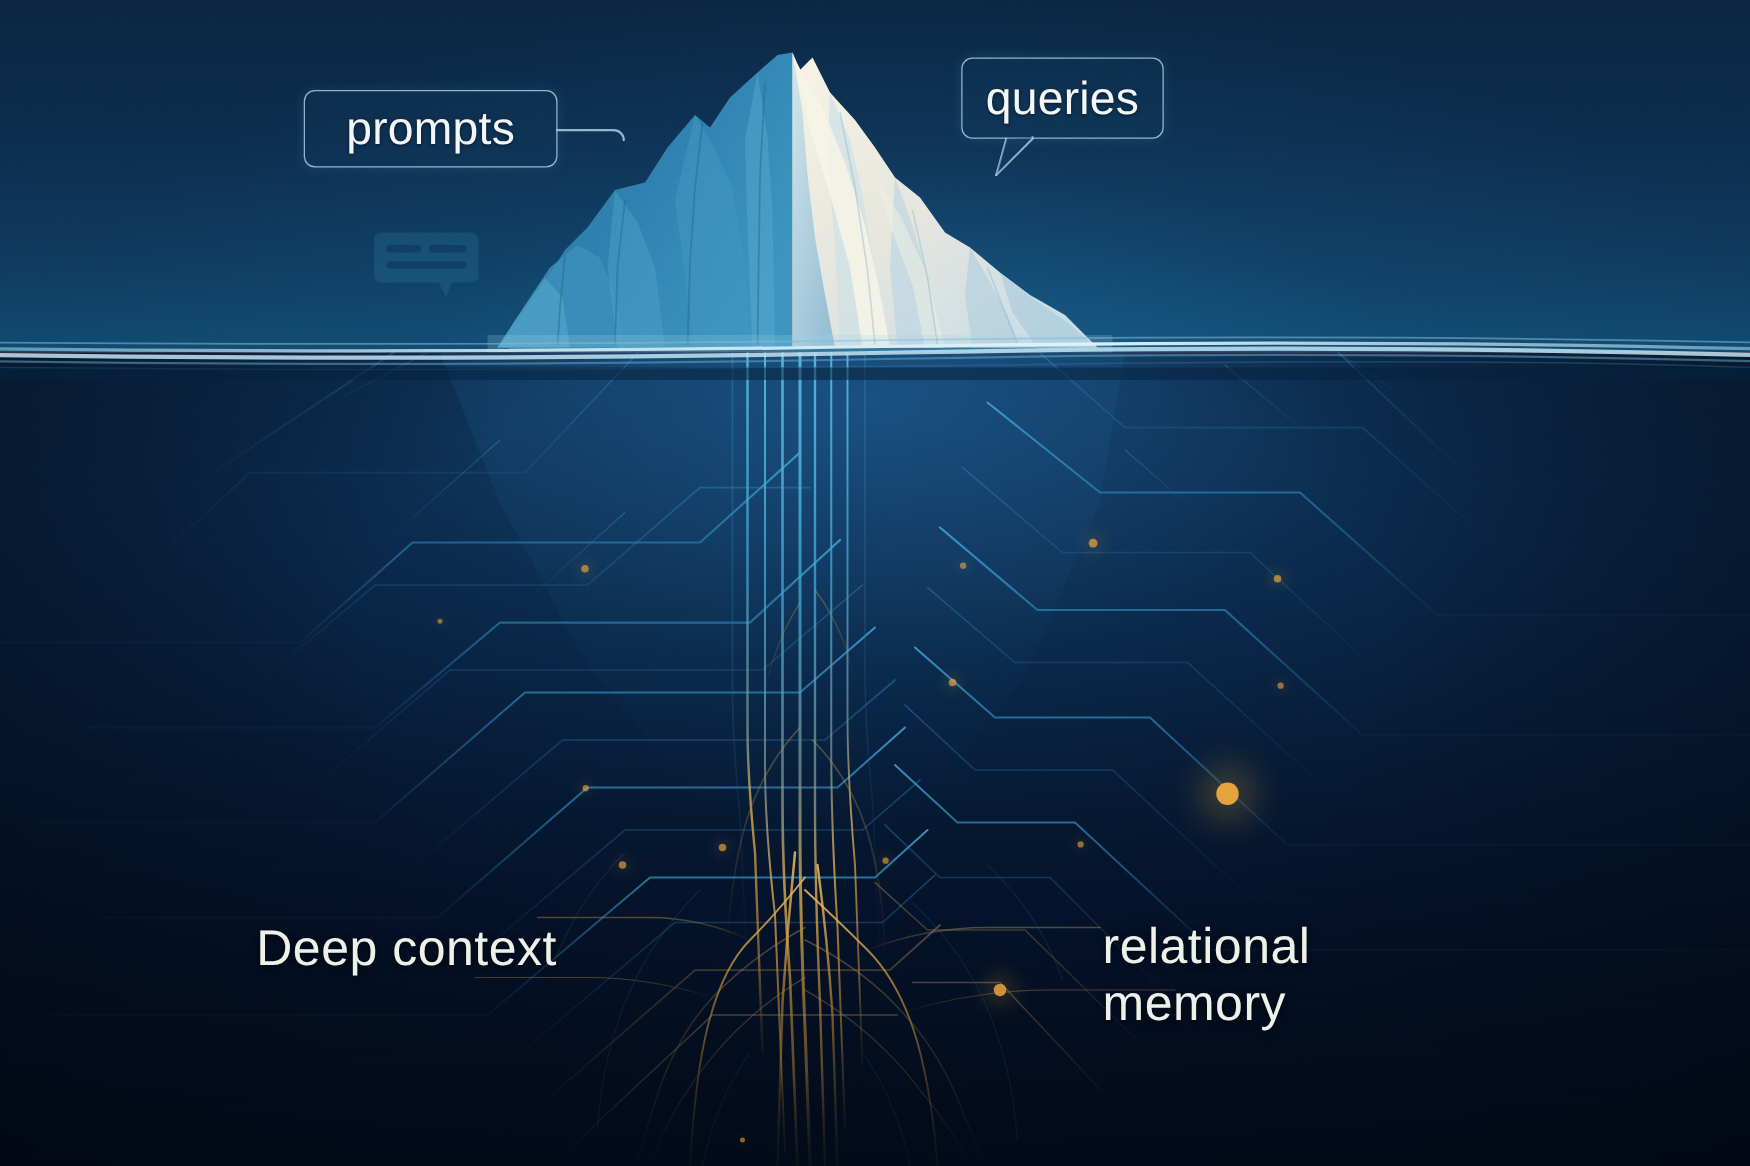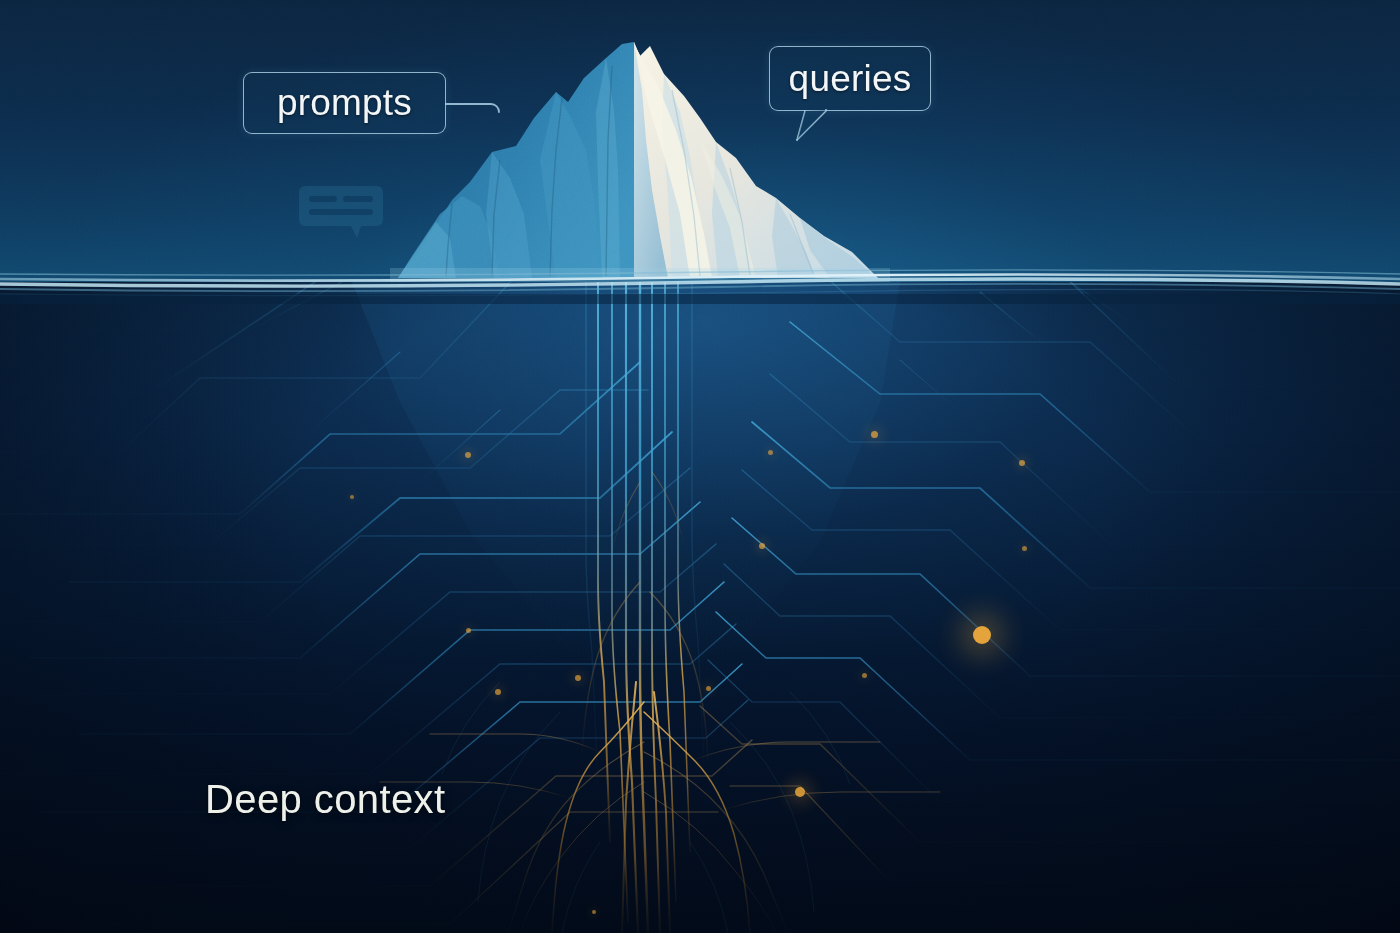--- a/index.html
+++ b/index.html
@@ -120,21 +120,20 @@
 
   
   .caption {
     position: absolute;
     color: #eef1ea;
     font-weight: 400;
     letter-spacing: 0.4px;
     text-shadow: 0 2px 7px rgba(0,0,0,0.7);
     white-space: pre;
     line-height: 1.16;
-    margin-top: 40px;
   }
   #caption-left {
     left: 205px; top: 736px;
     font-size: 40px;
   }
   #caption-right {
     left: 882px; top: 734px;
     font-size: 40px;
   }
 
@@ -414,20 +413,22 @@
   <div class="bubble-tail">
     <svg width="34" height="33" viewBox="0 0 34 33" xmlns="http://www.w3.org/2000/svg">
       <path d="M 31 0 L 31 2 L 2 31" stroke="#b2d8ee" stroke-opacity="0.78" stroke-width="1.6" fill="none" stroke-linecap="round"></path>
       <path d="M 2 31 L 10 2" stroke="#b2d8ee" stroke-opacity="0.78" stroke-width="1.6" fill="none" stroke-linecap="round"></path>
       <path d="M 10 2 L 31 1 L 2 31 Z" fill="rgba(17,62,96,0.35)"></path>
     </svg>
   </div>
 
   <div class="caption" id="caption-left" style="left: 205px; top: 736px; font-size: 40px;">Deep context</div>
 
+  <div class="caption" id="caption-right" style="left: 882px; top: 734px; font-size: 40px;">relational
+memory</div>
 
   <svg class="grain" xmlns="http://www.w3.org/2000/svg">
     <filter id="noiseF">
       <feTurbulence type="fractalNoise" baseFrequency="0.9" numOctaves="3" stitchTiles="stitch"></feTurbulence>
       <feColorMatrix type="saturate" values="0"></feColorMatrix>
     </filter>
     <rect width="1400" height="933" filter="url(#noiseF)" opacity="0.55"></rect>
   </svg>
 
 </div>

